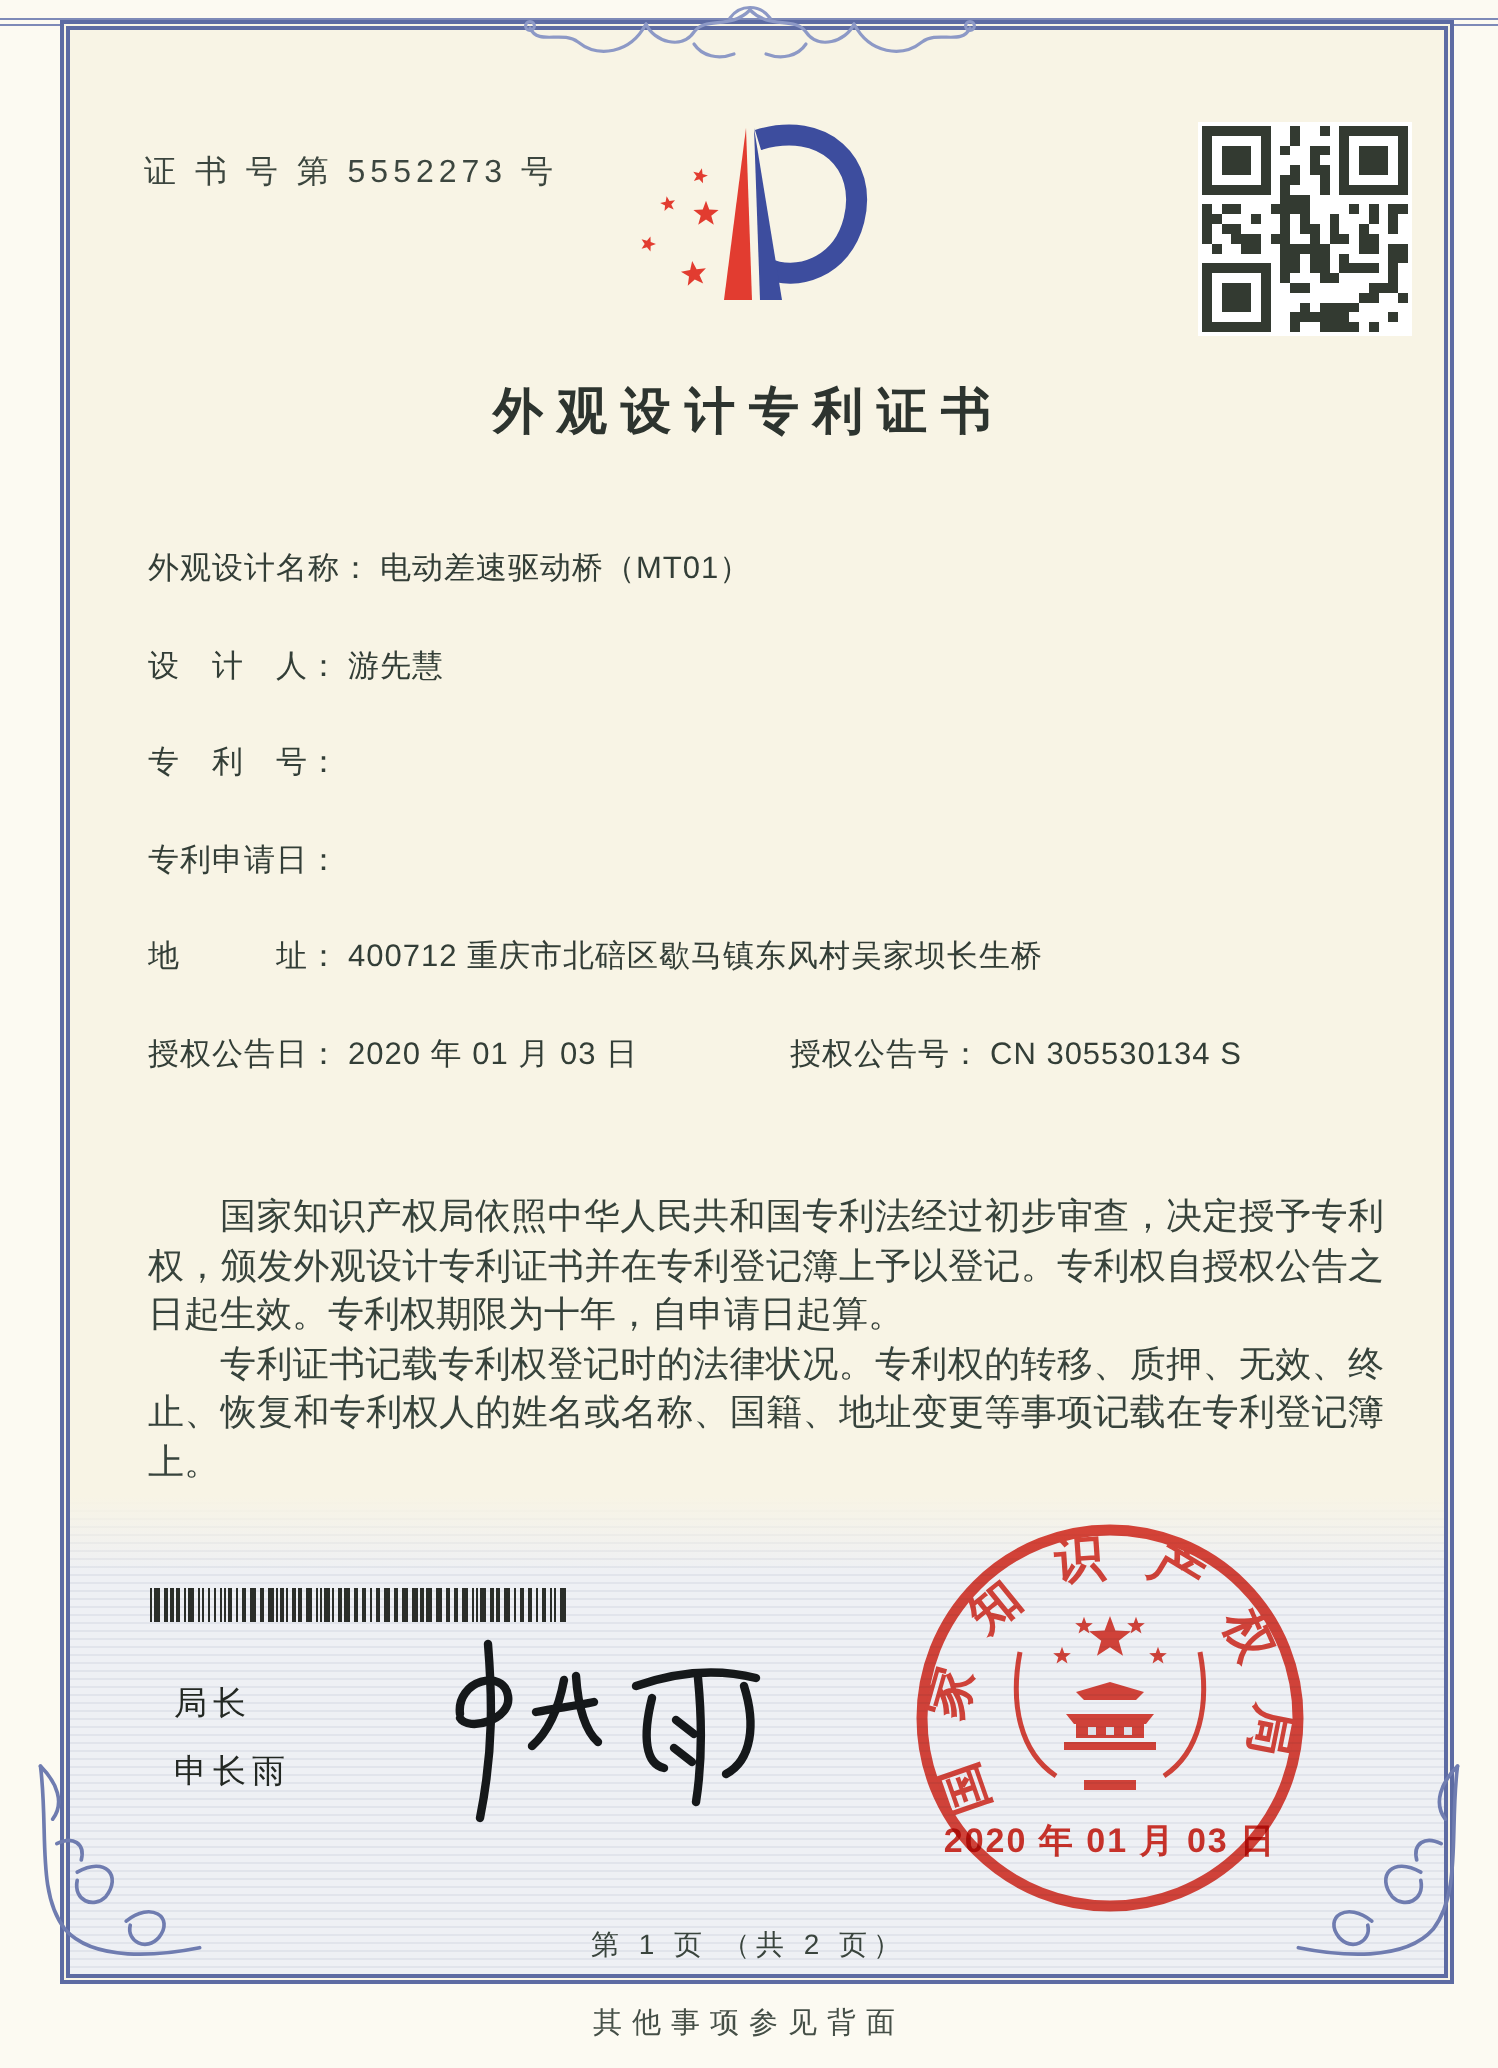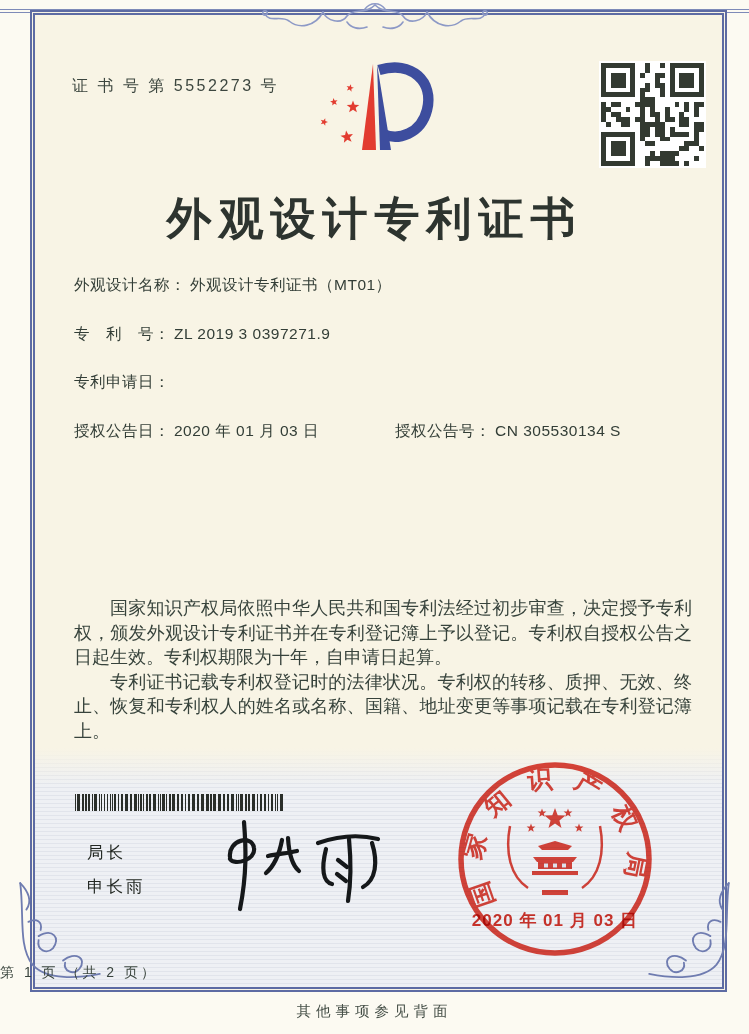--- a/index.html
+++ b/index.html
@@ -15,42 +15,42 @@
         background:repeating-linear-gradient(180deg,#eef0f4 0 3px,#e1e4eb 3px 4px);}
   .band-fade{left:35px;top:748px;width:687px;height:38px;
         background:linear-gradient(#f8f4e5,rgba(248,244,229,0));}
   .flourish{width:102px;height:114px;}
   .fl-left{left:8px;top:874px;}
   .fl-right{left:639px;top:874px;transform:scaleX(-1);}
   .top-ornament{left:215px;top:0;width:320px;height:36px;}
 
   
   .cert-no{left:72px;top:76px;font-size:16px;letter-spacing:2.5px;color:#3c463f;}
-  .title{left:0;top:189px;width:749px;text-align:center;font-size:45px;font-weight:bold;
+  .title{left:0;top:189px;width:749px;text-align:center;font-size:25px;font-weight:bold;
          letter-spacing:7px;color:#2d342f;}
   .fields{left:74px;top:274px;width:645px;font-size:15.5px;color:#333e37;}
   .field-row{display:flex;margin-bottom:26.5px;line-height:22px;letter-spacing:.5px;white-space:nowrap;}
   .flabel{margin-right:4px;}
   .second{margin-left:76px;}
   .paragraphs{left:74px;top:596px;width:618px;font-size:18px;line-height:24.6px;color:#37433c;
          font-family:"Liberation Serif",serif;text-align:justify;}
   .paragraphs p{margin:0;text-indent:2em;}
 
   .logo{left:310px;top:44px;width:130px;height:118px;}
   .qr{left:599px;top:61px;width:103px;height:103px;background:#fff;padding:2px;}
   .qr svg{width:100%;height:100%;display:block;}
   .barcode{left:75px;top:794px;width:212px;height:17px;display:flex;align-items:stretch;}
   .barcode div{background:#2a2e29;height:100%;flex:none;}
 
   .director{left:87px;top:835px;font-size:16.5px;line-height:34px;letter-spacing:3px;color:#232823;}
   .signature{left:200px;top:812px;width:200px;height:105px;}
   .seal{left:452px;top:760px;width:206px;height:206px;mix-blend-mode:multiply;}
   .seal-date{left:452px;top:909px;width:206px;text-align:center;font-size:17px;font-weight:bold;
          color:#d5352c;letter-spacing:1px;mix-blend-mode:multiply;}
-  .page-info{left:0;top:964px;width:749px;text-align:left;font-size:14px;letter-spacing:3px;color:#39443d;}
+  .page-info{left:0;top:964px;width:749px;text-align:center;font-size:14px;letter-spacing:3px;color:#39443d;}
   .back-note{left:0;top:1002px;width:749px;text-align:center;font-size:14.5px;letter-spacing:5px;color:#454f47;}
 </style>
 </head>
 <body>
 
 <div id="page">
 
   <div class="abs watermark"></div>
   <div class="abs top-rule"></div>
   <div class="abs frame"></div>
@@ -233,28 +233,35 @@
         <rect x="1" y="15" width="5" height="5" fill="#fff"></rect>
         <rect x="2" y="16" width="3" height="3" fill="#333a31"></rect>
       </svg>
   </div>
 
   <div class="abs title">外观设计专利证书</div>
 
   <div class="abs fields">
     <div class="field-row">
       <span class="flabel">外观设计名称：</span>
-      <span class="fvalue">外观设计专利证书（MT01）</span>
+      <span class="fvalue">电动差速驱动桥（MT01）</span>
+    </div>
+    <div class="field-row">
+      <span class="flabel">设　计　人：</span>
+      <span class="fvalue">游先慧</span>
     </div>
     <div class="field-row">
       <span class="flabel">专　利　号：</span>
-      <span class="fvalue">ZL 2019 3 0397271.9</span>
     </div>
     <div class="field-row">
       <span class="flabel">专利申请日：</span>
+    </div>
+    <div class="field-row">
+      <span class="flabel">地　　　址：</span>
+      <span class="fvalue">400712 重庆市北碚区歇马镇东风村吴家坝长生桥</span>
     </div>
     <div class="field-row">
       <span class="flabel">授权公告日：</span>
       <span class="fvalue">2020 年 01 月 03 日</span>
       <span class="flabel second">授权公告号：</span>
       <span class="fvalue">CN 305530134 S</span>
     </div>
   </div>
 
   <div class="abs paragraphs">

